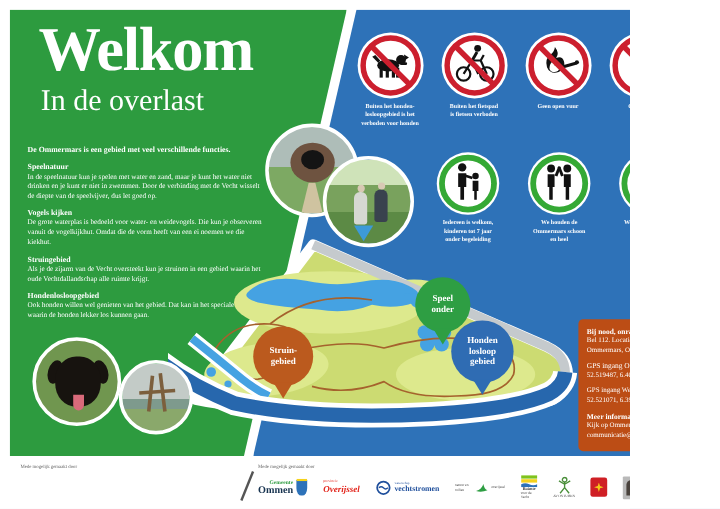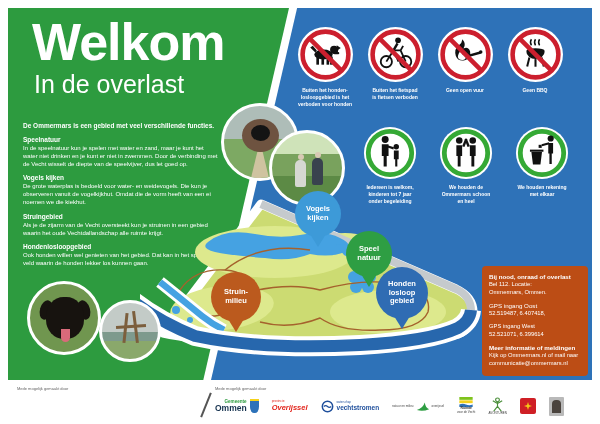--- a/index.html
+++ b/index.html
@@ -1,17 +1,17 @@
 <!DOCTYPE html>
 <html><head>
 <meta charset="utf-8">
 <style>
   html,body{margin:0;padding:0;background:#fff;}
-  .poster{position:relative;width:600px;height:424px;background:#fff;overflow:hidden;
-          font-family:Liberation Sans, sans-serif;}
+  .poster{position:relative;width:525px;height:424px;background:#fff;overflow:hidden;
+          font-family:Liberation Serif, serif;}
   
   .green-panel{position:absolute;left:8px;top:8px;width:281px;height:372px;background:#2d9b3f;
                clip-path:polygon(0 0,100% 0,69.5% 100%,0 100%);}
   .blue-panel{position:absolute;left:211px;top:8px;width:381px;height:372px;background:#2e72b8;
               clip-path:polygon(22.6% 0,100% 0,100% 100%,0 100%);}
   
   .title{position:absolute;left:32px;top:16px;color:#fff;font-size:52px;font-weight:bold;letter-spacing:-1px;line-height:1;}
   .subtitle{position:absolute;left:34px;top:72px;color:#fff;font-size:25px;font-weight:300;line-height:1;}
   .intro{position:absolute;left:23px;top:122px;width:196px;color:#fff;font-size:6.5px;font-weight:bold;line-height:1.3;}
   .sections{position:absolute;left:23px;top:136px;width:196px;color:#fff;}
@@ -283,32 +283,30 @@
     <div class="dog-head"></div>
     <div class="tongue"></div>
   </div>
   <div class="photo" id="photo-structure">
     <div class="stick" style="left:22px;top:10px;width:3px;height:30px;transform:rotate(6deg);"></div>
     <div class="stick" style="left:32px;top:8px;width:3px;height:32px;transform:rotate(-7deg);"></div>
     <div class="stick" style="left:14px;top:22px;width:30px;height:3px;transform:rotate(-4deg);"></div>
   </div>
 
   <div class="map-pin" style="left:295px;top:191px;">
-    <div class="pin-bubble" style="width: 46px; height: 46px; background-color: rgb(61, 154, 216);">Vogels
-kijken</div>
     <div class="pin-tail" style="border-top-color: rgb(61, 154, 216);"></div>
   </div>
   <div class="map-pin" style="left:346px;top:231px;">
     <div class="pin-bubble" style="width: 46px; height: 46px; background-color: rgb(46, 158, 67);">Speel
-natuur</div>
+onder</div>
     <div class="pin-tail" style="border-top-color: rgb(46, 158, 67);"></div>
   </div>
   <div class="map-pin" style="left:211px;top:272px;">
     <div class="pin-bubble" style="width: 50px; height: 50px; background-color: rgb(187, 90, 30);">Struin-
-milieu</div>
+gebied</div>
     <div class="pin-tail" style="border-top-color: rgb(187, 90, 30);"></div>
   </div>
   <div class="map-pin" style="left:376px;top:267px;">
     <div class="pin-bubble" style="width: 52px; height: 52px; background-color: rgb(47, 108, 179);">Honden
 losloop
 gebied</div>
     <div class="pin-tail" style="border-top-color: rgb(47, 108, 179);"></div>
   </div>
 
   <div class="info-box">

